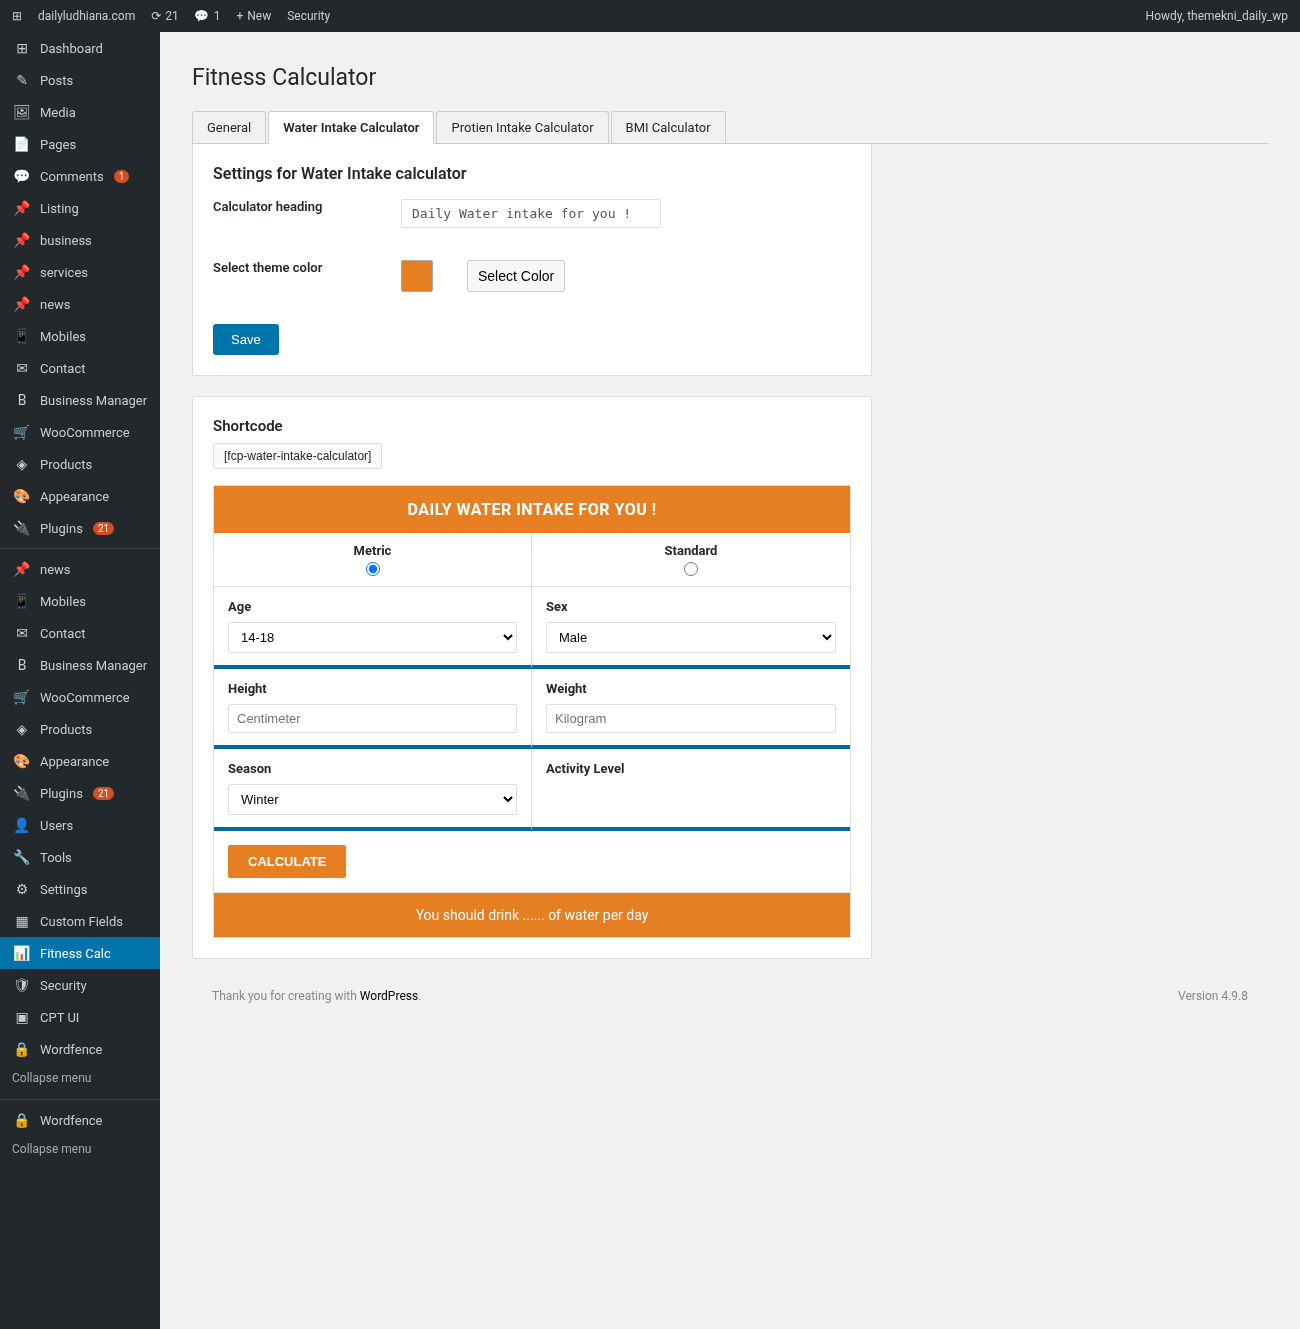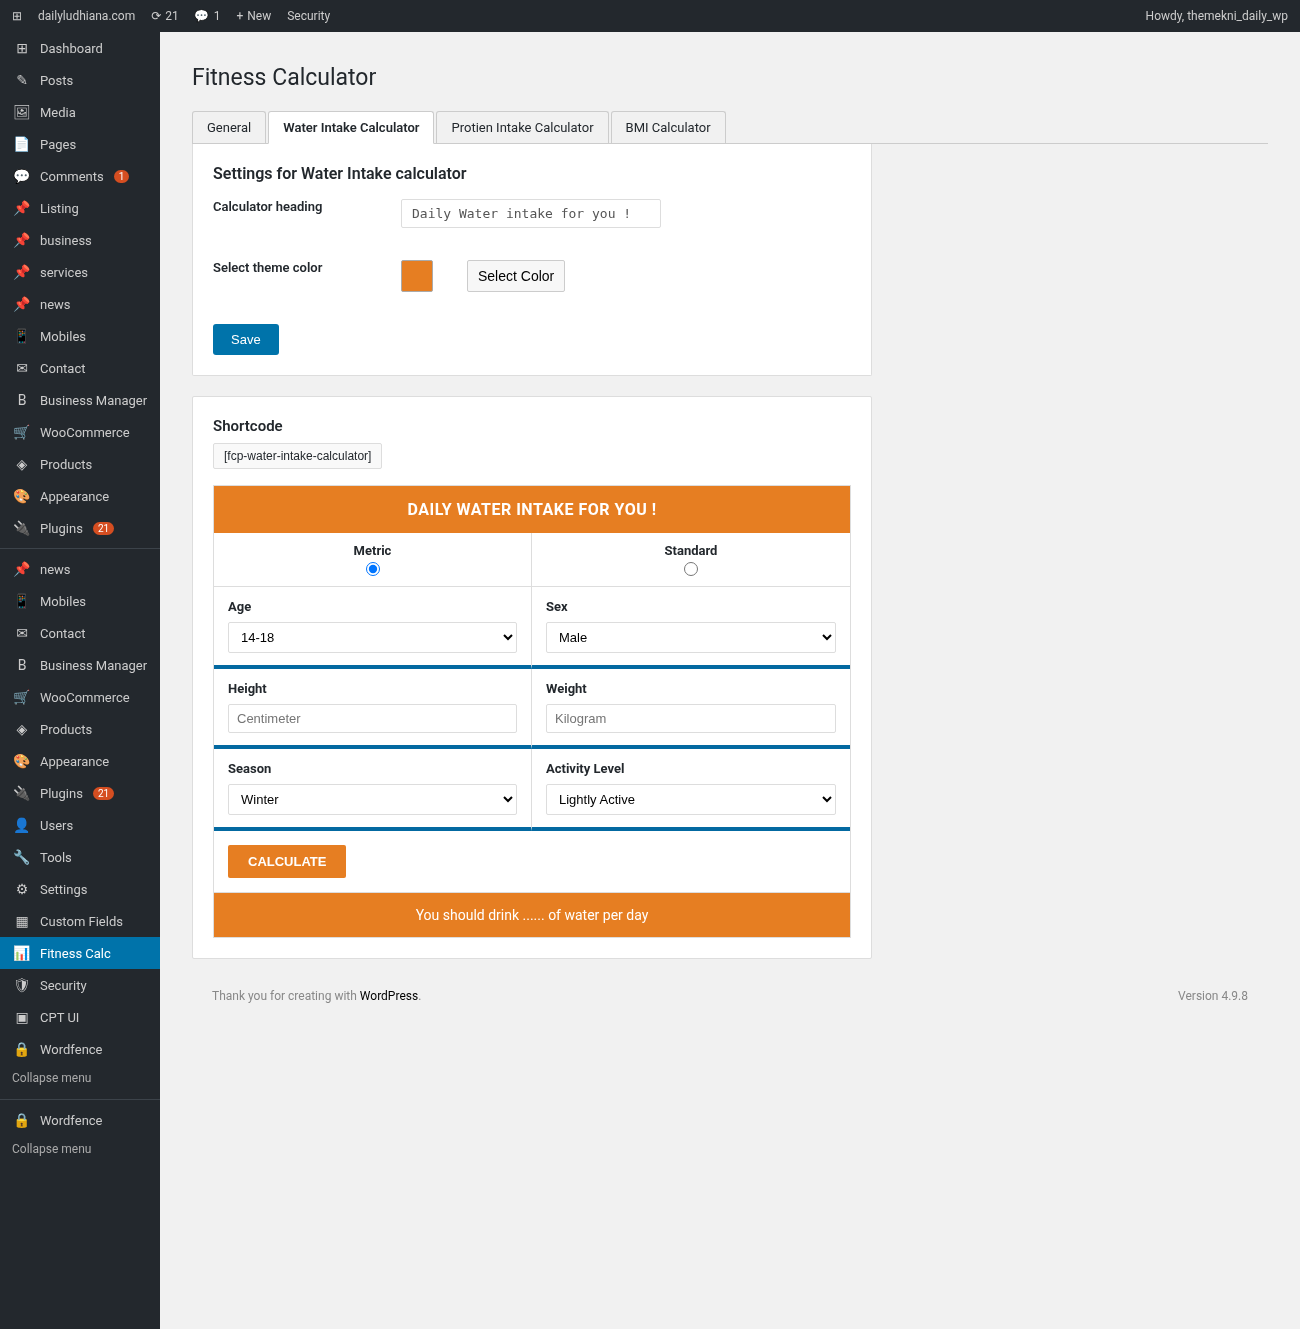--- a/index.html
+++ b/index.html
@@ -520,26 +520,20 @@
             <div class="calc-field-label">Season</div>
             <select class="calc-select">
               <option>Winter</option>
               <option>Summer</option>
               <option>Autumn</option>
               <option>Spring</option>
             </select>
           </div>
           <div class="calc-field-group">
             <div class="calc-field-label">Activity Level</div>
-            <select class="calc-select">
-              <option>Lightly Active</option>
-              <option>Sedentary</option>
-              <option>Moderately Active</option>
-              <option>Very Active</option>
-            </select>
           </div>
         </div>
 
         <div class="calc-action">
           <button class="calc-btn">CALCULATE</button>
         </div>
 
         <div class="calc-footer">You should drink ...... of water per day</div>
       </div>
     </div>

